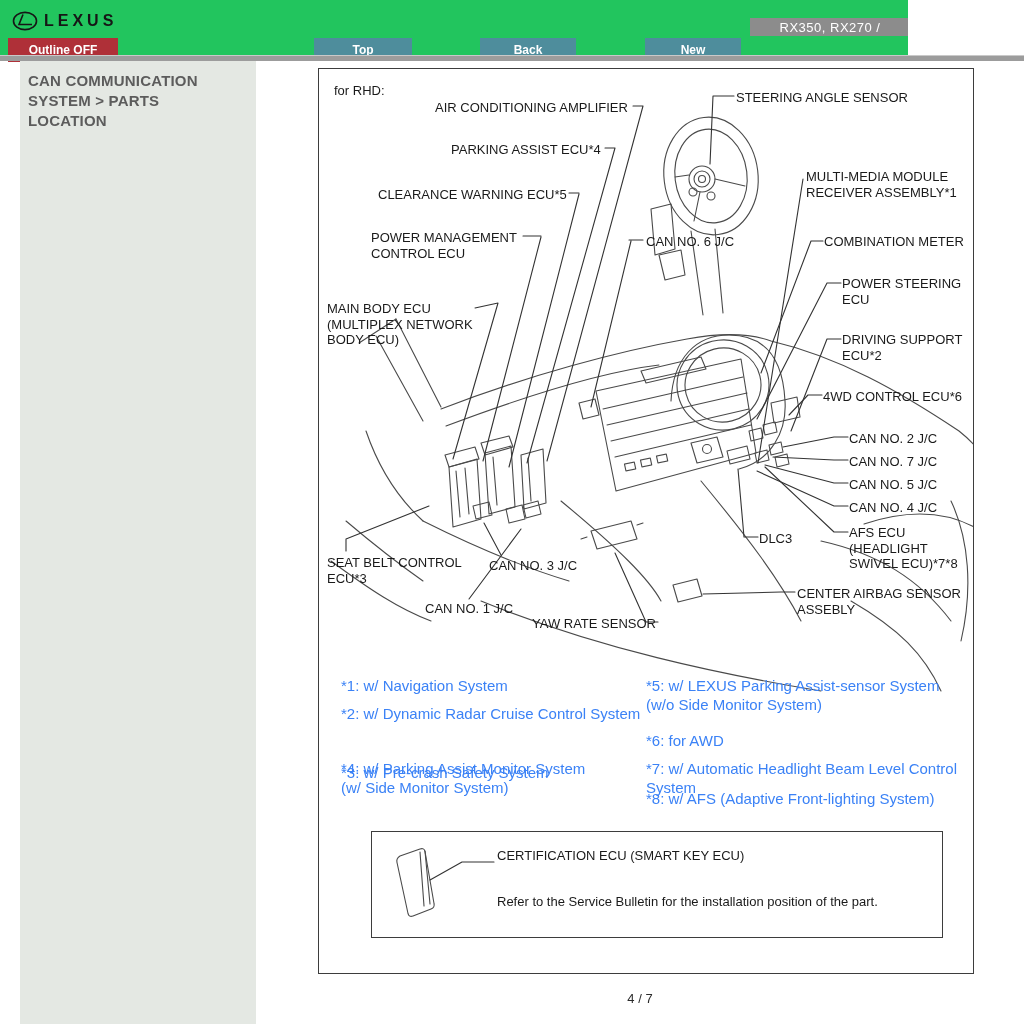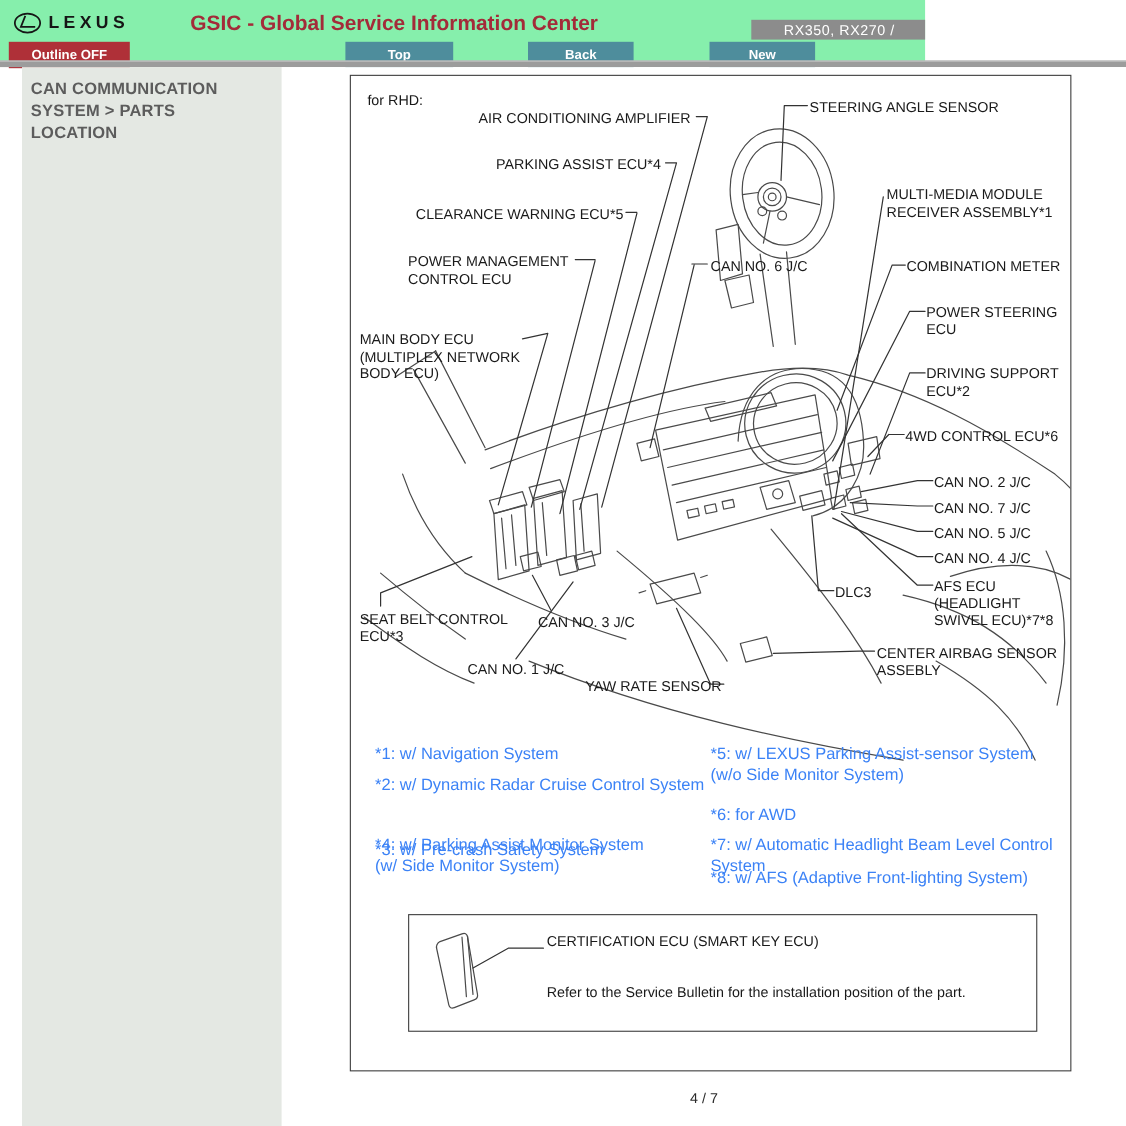--- a/index.html
+++ b/index.html
@@ -1,20 +1,20 @@
 <!DOCTYPE html>
 <html><head>
 <meta charset="utf-8">
 <style>
   html,body{margin:0;padding:0;background:#fff;width:1024px;height:1024px;overflow:hidden;
     font-family:"Liberation Sans","DejaVu Sans",sans-serif;-webkit-font-smoothing:antialiased;}
   #stage{position:relative;width:1024px;height:1024px;background:#fff;}
 
   
-  #header{position:absolute;left:0;top:0;width:841px;height:56px;background:#86efac;}
+  #header{position:absolute;left:0;top:0;width:908px;height:56px;background:#22c55e;}
   #brand{position:absolute;left:12px;top:9px;height:24px;display:flex;align-items:center;gap:6px;}
   #brand-word{font-weight:700;font-size:16px;letter-spacing:4px;color:#161616;}
   #page-title{position:absolute;left:173px;top:11px;font-size:19px;font-weight:700;color:#A32B39;white-space:nowrap;}
   #model-box{position:absolute;right:0;top:18px;height:18px;min-width:140px;background:#8C8C8C;
     color:#fff;font-size:13px;font-weight:400;display:flex;align-items:center;justify-content:center;
     padding:0 8px 0 10px;letter-spacing:.5px;}
   .navbtn{position:absolute;top:38px;height:15px;border:none;display:flex;align-items:center;justify-content:center;
     color:#fff;font-size:12px;font-weight:700;font-family:inherit;cursor:pointer;padding:12px;line-height:1;}
   #btn-outline{left:8px;width:110px;background:#AF3038;}
   #btn-top{left:314px;width:98px;background:#4E8D9C;}
@@ -51,21 +51,20 @@
 <div id="stage">
 
   <div id="header">
     <div id="brand">
       <svg width="26" height="22" viewBox="0 0 26 22">
         <ellipse cx="13" cy="11" rx="11.5" ry="8.6" fill="none" stroke="#161616" stroke-width="1.6"></ellipse>
         <path d="M11,4.5 L7,14.5 L20,14.5" fill="none" stroke="#161616" stroke-width="1.6"></path>
       </svg>
       <span id="brand-word">LEXUS</span>
     </div>
-    <div id="page-title">GSIC - Global Service Information Center</div>
     <div id="model-box">RX350, RX270 /</div>
 
     <button id="btn-outline" class="navbtn">Outline OFF</button>
     <button id="btn-top" class="navbtn">Top</button>
     <button id="btn-back" class="navbtn">Back</button>
     <button id="btn-new" class="navbtn">New</button>
   </div>
   <div id="divider"></div>
 
   <div id="sidebar">

